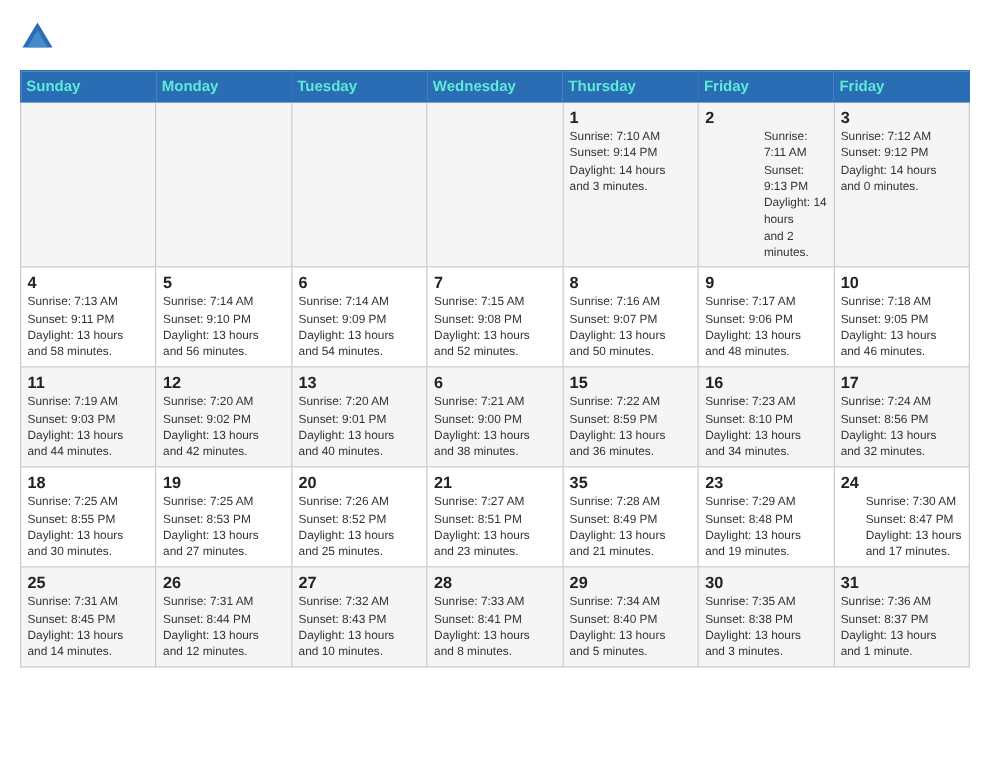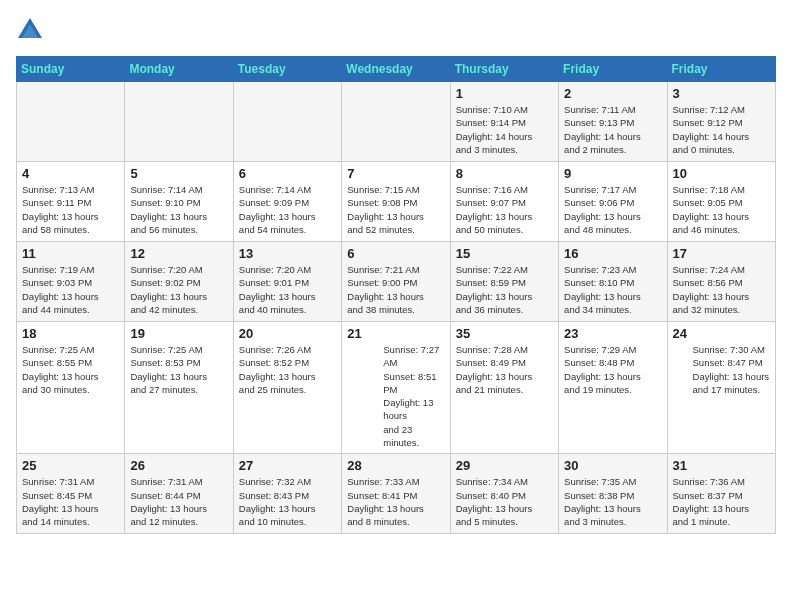--- a/index.html
+++ b/index.html
@@ -129,21 +129,21 @@
         <td></td>
         <td>
           <span class="day-number">1</span>
           <div class="day-info" style="white-space: pre-line;">Sunrise: 7:10 AM
 Sunset: 9:14 PM
 Daylight: 14 hours
 and 3 minutes.</div>
         </td>
         <td>
           <span class="day-number">2</span>
-          <div class="day-info" style="white-space: pre-line;">Sunrise: 7:11 AM
+          <div class="day-info" style="white-space: pre-line; margin-left: 47px;">Sunrise: 7:11 AM
 Sunset: 9:13 PM
 Daylight: 14 hours
 and 2 minutes.</div>
         </td>
         <td>
           <span class="day-number">3</span>
           <div class="day-info" style="white-space: pre-line;">Sunrise: 7:12 AM
 Sunset: 9:12 PM
 Daylight: 14 hours
 and 0 minutes.</div>
@@ -268,21 +268,21 @@
         </td>
         <td>
           <span class="day-number">20</span>
           <div class="day-info" style="white-space: pre-line;">Sunrise: 7:26 AM
 Sunset: 8:52 PM
 Daylight: 13 hours
 and 25 minutes.</div>
         </td>
         <td>
           <span class="day-number">21</span>
-          <div class="day-info" style="white-space: pre-line; margin-left: 36px;">Sunrise: 7:27 AM
+          <div class="day-info" style="white-space: pre-line;">Sunrise: 7:27 AM
 Sunset: 8:51 PM
 Daylight: 13 hours
 and 23 minutes.</div>
         </td>
         <td>
           <span class="day-number">35</span>
           <div class="day-info" style="white-space: pre-line;">Sunrise: 7:28 AM
 Sunset: 8:49 PM
 Daylight: 13 hours
 and 21 minutes.</div>

